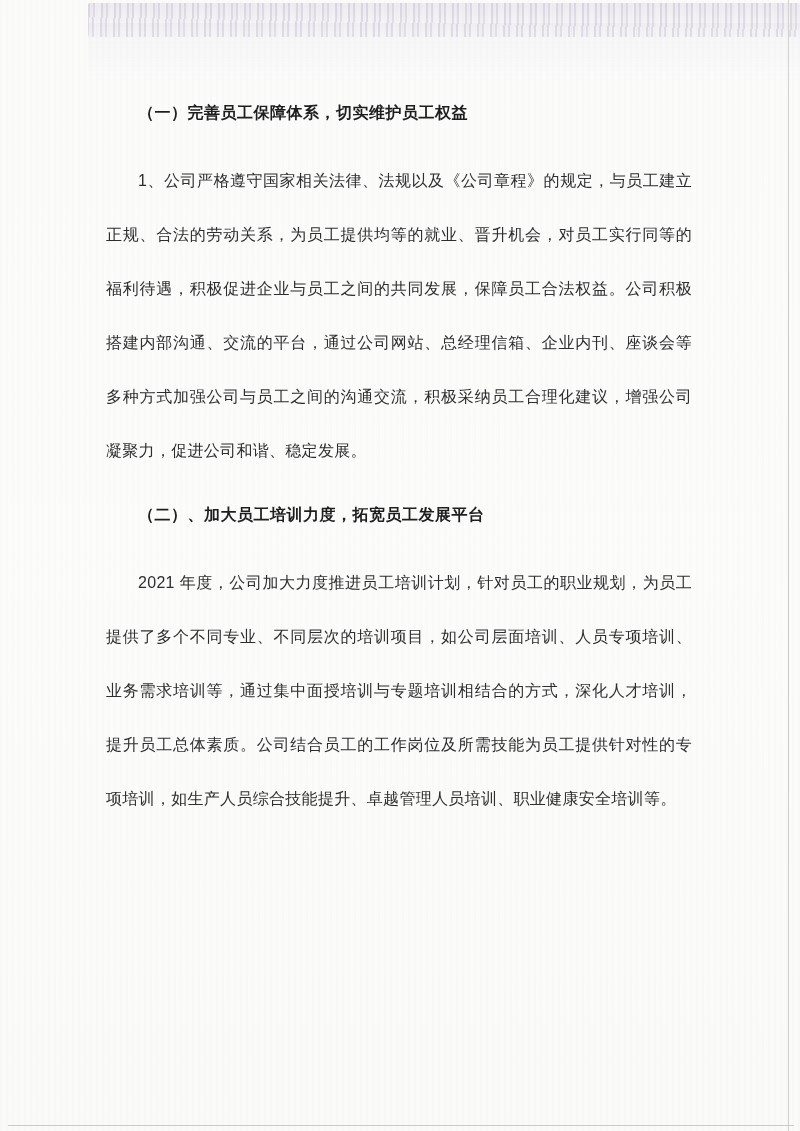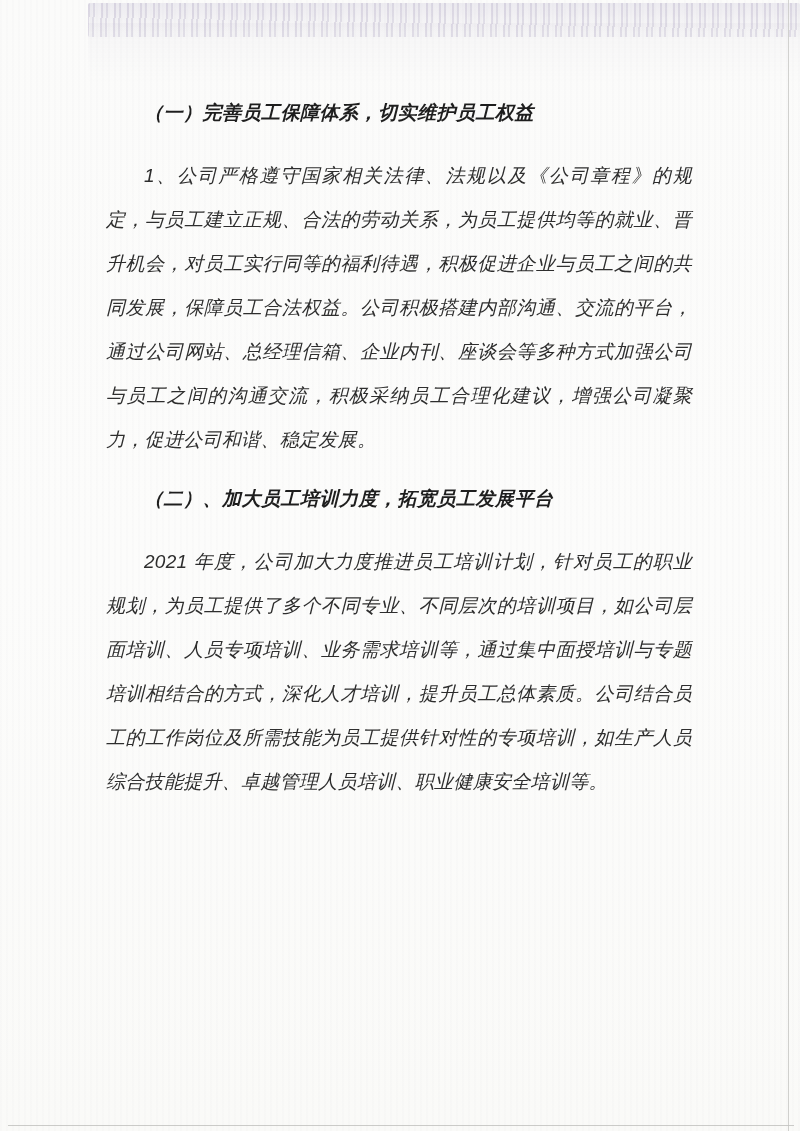--- a/index.html
+++ b/index.html
@@ -46,40 +46,38 @@
     position: absolute; left: 8px; right: 6px; bottom: 5px; height: 1px;
     background: #c2c2bf;
     opacity: 0.85;
   }
   .content {
     position: absolute;
     left: 106px; top: 98px; width: 586px;
     color: #2d2d2d;
   }
   .sec-heading {
-    font-size: 19px;
+    font-size: 16px;
     font-weight: bold;
     color: #1e1e1e;
     text-indent: 2em;
     letter-spacing: 0.5px;
     margin: 0 0 26px 0;
     line-height: 30px;
-    font-style: italic;
   }
   .sec-heading.second { margin-top: 22px; }
   .body-para {
-    font-size: 19px;
-    line-height: 44px;
+    font-size: 16px;
+    line-height: 54px;
     text-align: justify;
     text-justify: inter-ideograph;
     text-indent: 2em;
     letter-spacing: 0.3px;
     color: #2e2e2e;
     margin: 0 0 20px 0;
-    font-style: italic;
   }
   .body-para:last-child { margin-bottom: 0; }
 </style>
 </head>
 <body>
 
 <div class="scan-page">
 
   <div class="artifact-band"></div>
 

